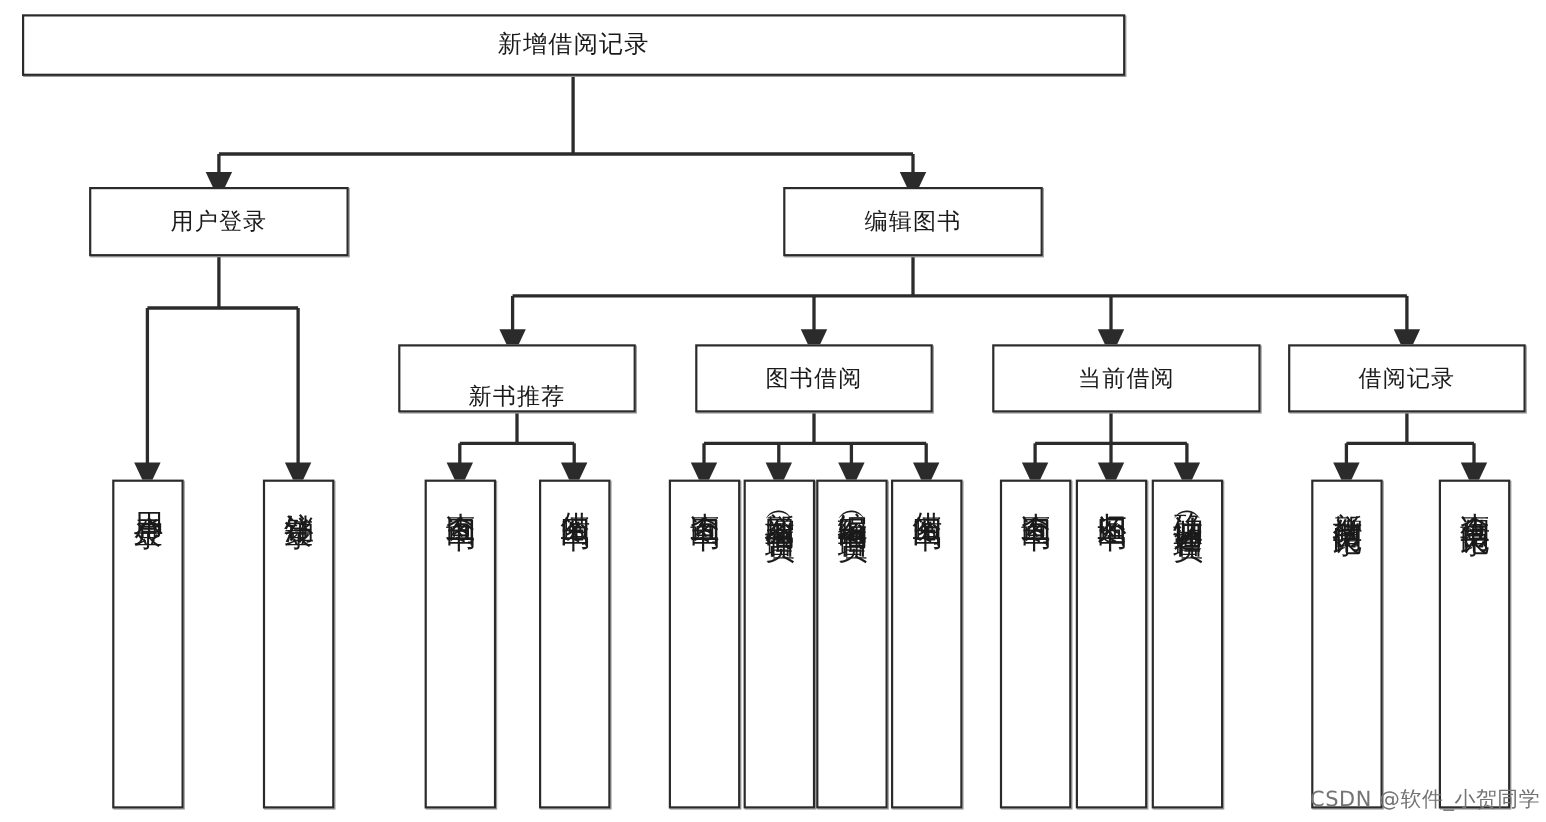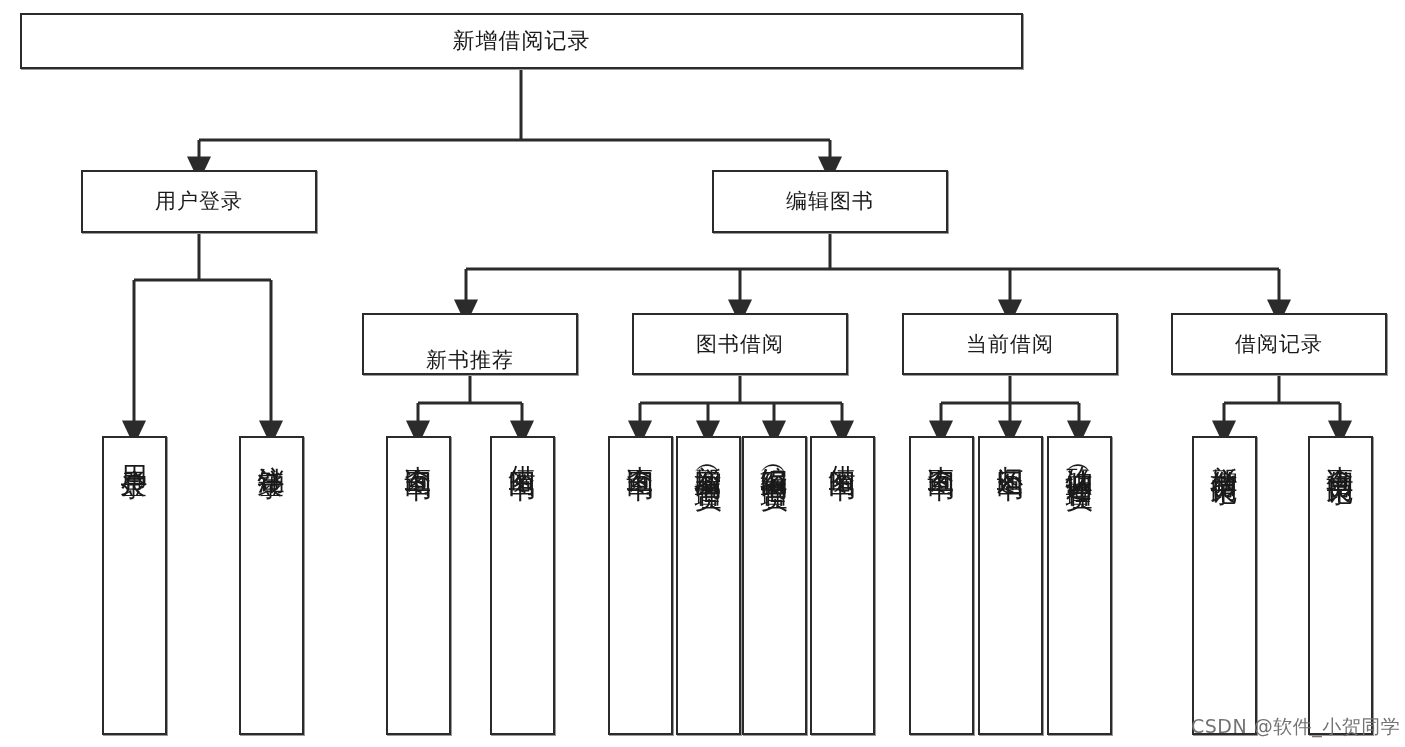--- a/index.html
+++ b/index.html
@@ -129,21 +129,21 @@
   </div>
 
   <div class="node h" style="left:362px;top:313px;width:216px;height:62px;align-items:flex-end;">
     <span class="lbl">新书推荐</span>
   </div>
 
   <div class="node h" style="left:632px;top:313px;width:216px;height:62px;justify-content:center;">
     <span class="lbl">图书借阅</span>
   </div>
 
-  <div class="node h" style="left:902px;top:313px;width:216px;height:62px;">
+  <div class="node h" style="left:902px;top:313px;width:244px;height:62px;">
     <span class="lbl">当前借阅</span>
   </div>
 
   <div class="node h" style="left:1171px;top:313px;width:216px;height:62px;">
     <span class="lbl">借阅记录</span>
   </div>
 
   <div class="node v" style="left:102px;top:436px;width:65px;height:299px;">
     <span class="lbl">用户登录</span>
   </div>

